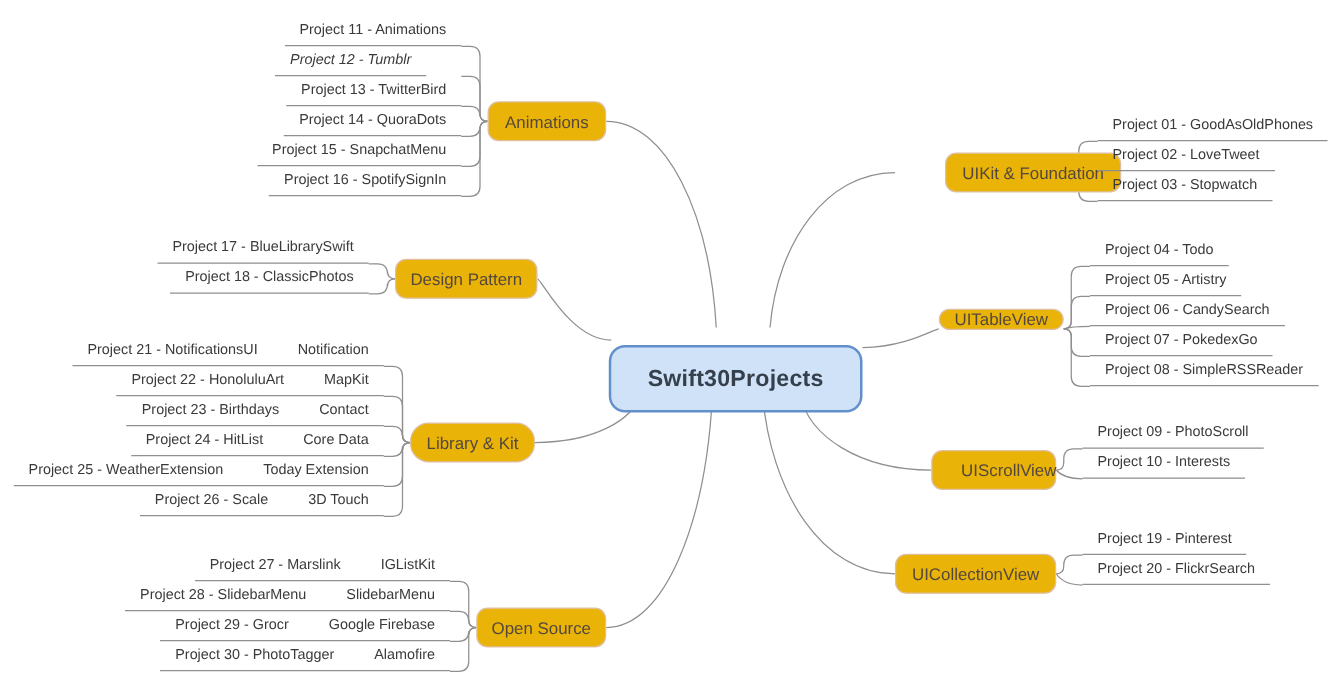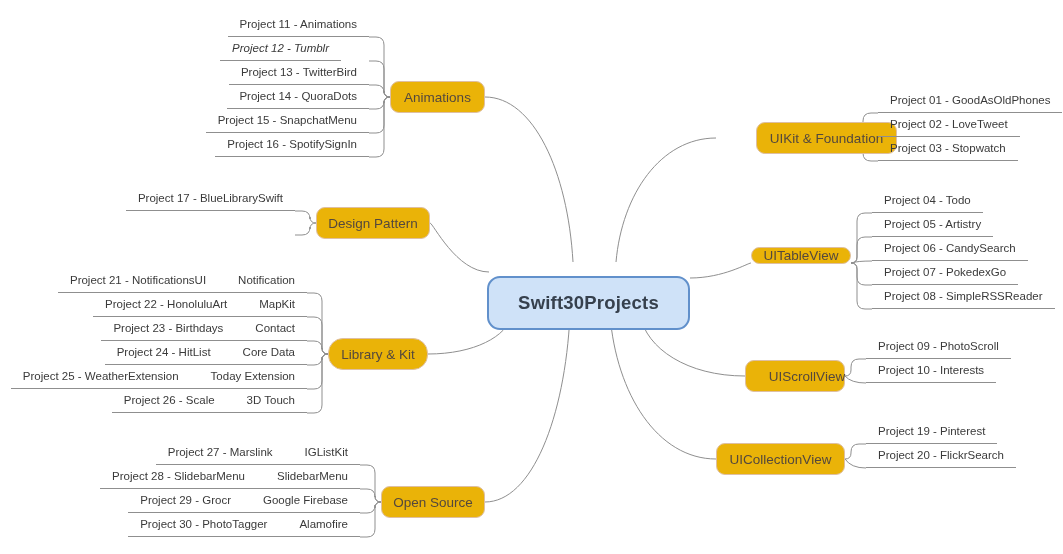--- a/index.html
+++ b/index.html
@@ -78,20 +78,21 @@
 
 <div class="cat-node" style="left: 390px; top: 81px; width: 95px; height: 32px;">Animations</div>
     <div class="leaf" style="top: 16px; right: 694px;"><span>Project 11 - Animations</span></div>
     <div class="leaf" style="top: 40px; right: 722px; font-style: italic;"><span>Project 12 - Tumblr</span></div>
     <div class="leaf" style="top: 64px; right: 694px;"><span>Project 13 - TwitterBird</span></div>
     <div class="leaf" style="top: 88px; right: 694px;"><span>Project 14 - QuoraDots</span></div>
     <div class="leaf" style="top: 112px; right: 694px;"><span>Project 15 - SnapchatMenu</span></div>
     <div class="leaf" style="top: 136px; right: 694px;"><span>Project 16 - SpotifySignIn</span></div>
     <div class="cat-node" style="left: 316px; top: 207px; width: 114px; height: 32px;">Design Pattern</div>
     <div class="leaf" style="top: 190px; right: 768px;"><span>Project 17 - BlueLibrarySwift</span></div>
+    <div class="leaf" style="top: 214px; right: 768px;"><span>Project 18 - ClassicPhotos</span></div>
     <div class="cat-node" style="left: 328px; top: 338px; width: 100px; height: 32px; border-radius: 15px;">Library &amp; Kit</div>
     <div class="leaf" style="top: 272px; right: 756px;"><span>Project 21 - NotificationsUI</span><span class="tag">Notification</span></div>
     <div class="leaf" style="top: 296px; right: 756px;"><span>Project 22 - HonoluluArt</span><span class="tag">MapKit</span></div>
     <div class="leaf" style="top: 320px; right: 756px;"><span>Project 23 - Birthdays</span><span class="tag">Contact</span></div>
     <div class="leaf" style="top: 344px; right: 756px;"><span>Project 24 - HitList</span><span class="tag">Core Data</span></div>
     <div class="leaf" style="top: 368px; right: 756px;"><span>Project 25 - WeatherExtension</span><span class="tag">Today Extension</span></div>
     <div class="leaf" style="top: 392px; right: 756px;"><span>Project 26 - Scale</span><span class="tag">3D Touch</span></div>
     <div class="cat-node" style="left: 381px; top: 486px; width: 104px; height: 32px;">Open Source</div>
     <div class="leaf" style="top: 444px; right: 703px;"><span>Project 27 - Marslink</span><span class="tag">IGListKit</span></div>
     <div class="leaf" style="top: 468px; right: 703px;"><span>Project 28 - SlidebarMenu</span><span class="tag">SlidebarMenu</span></div>

